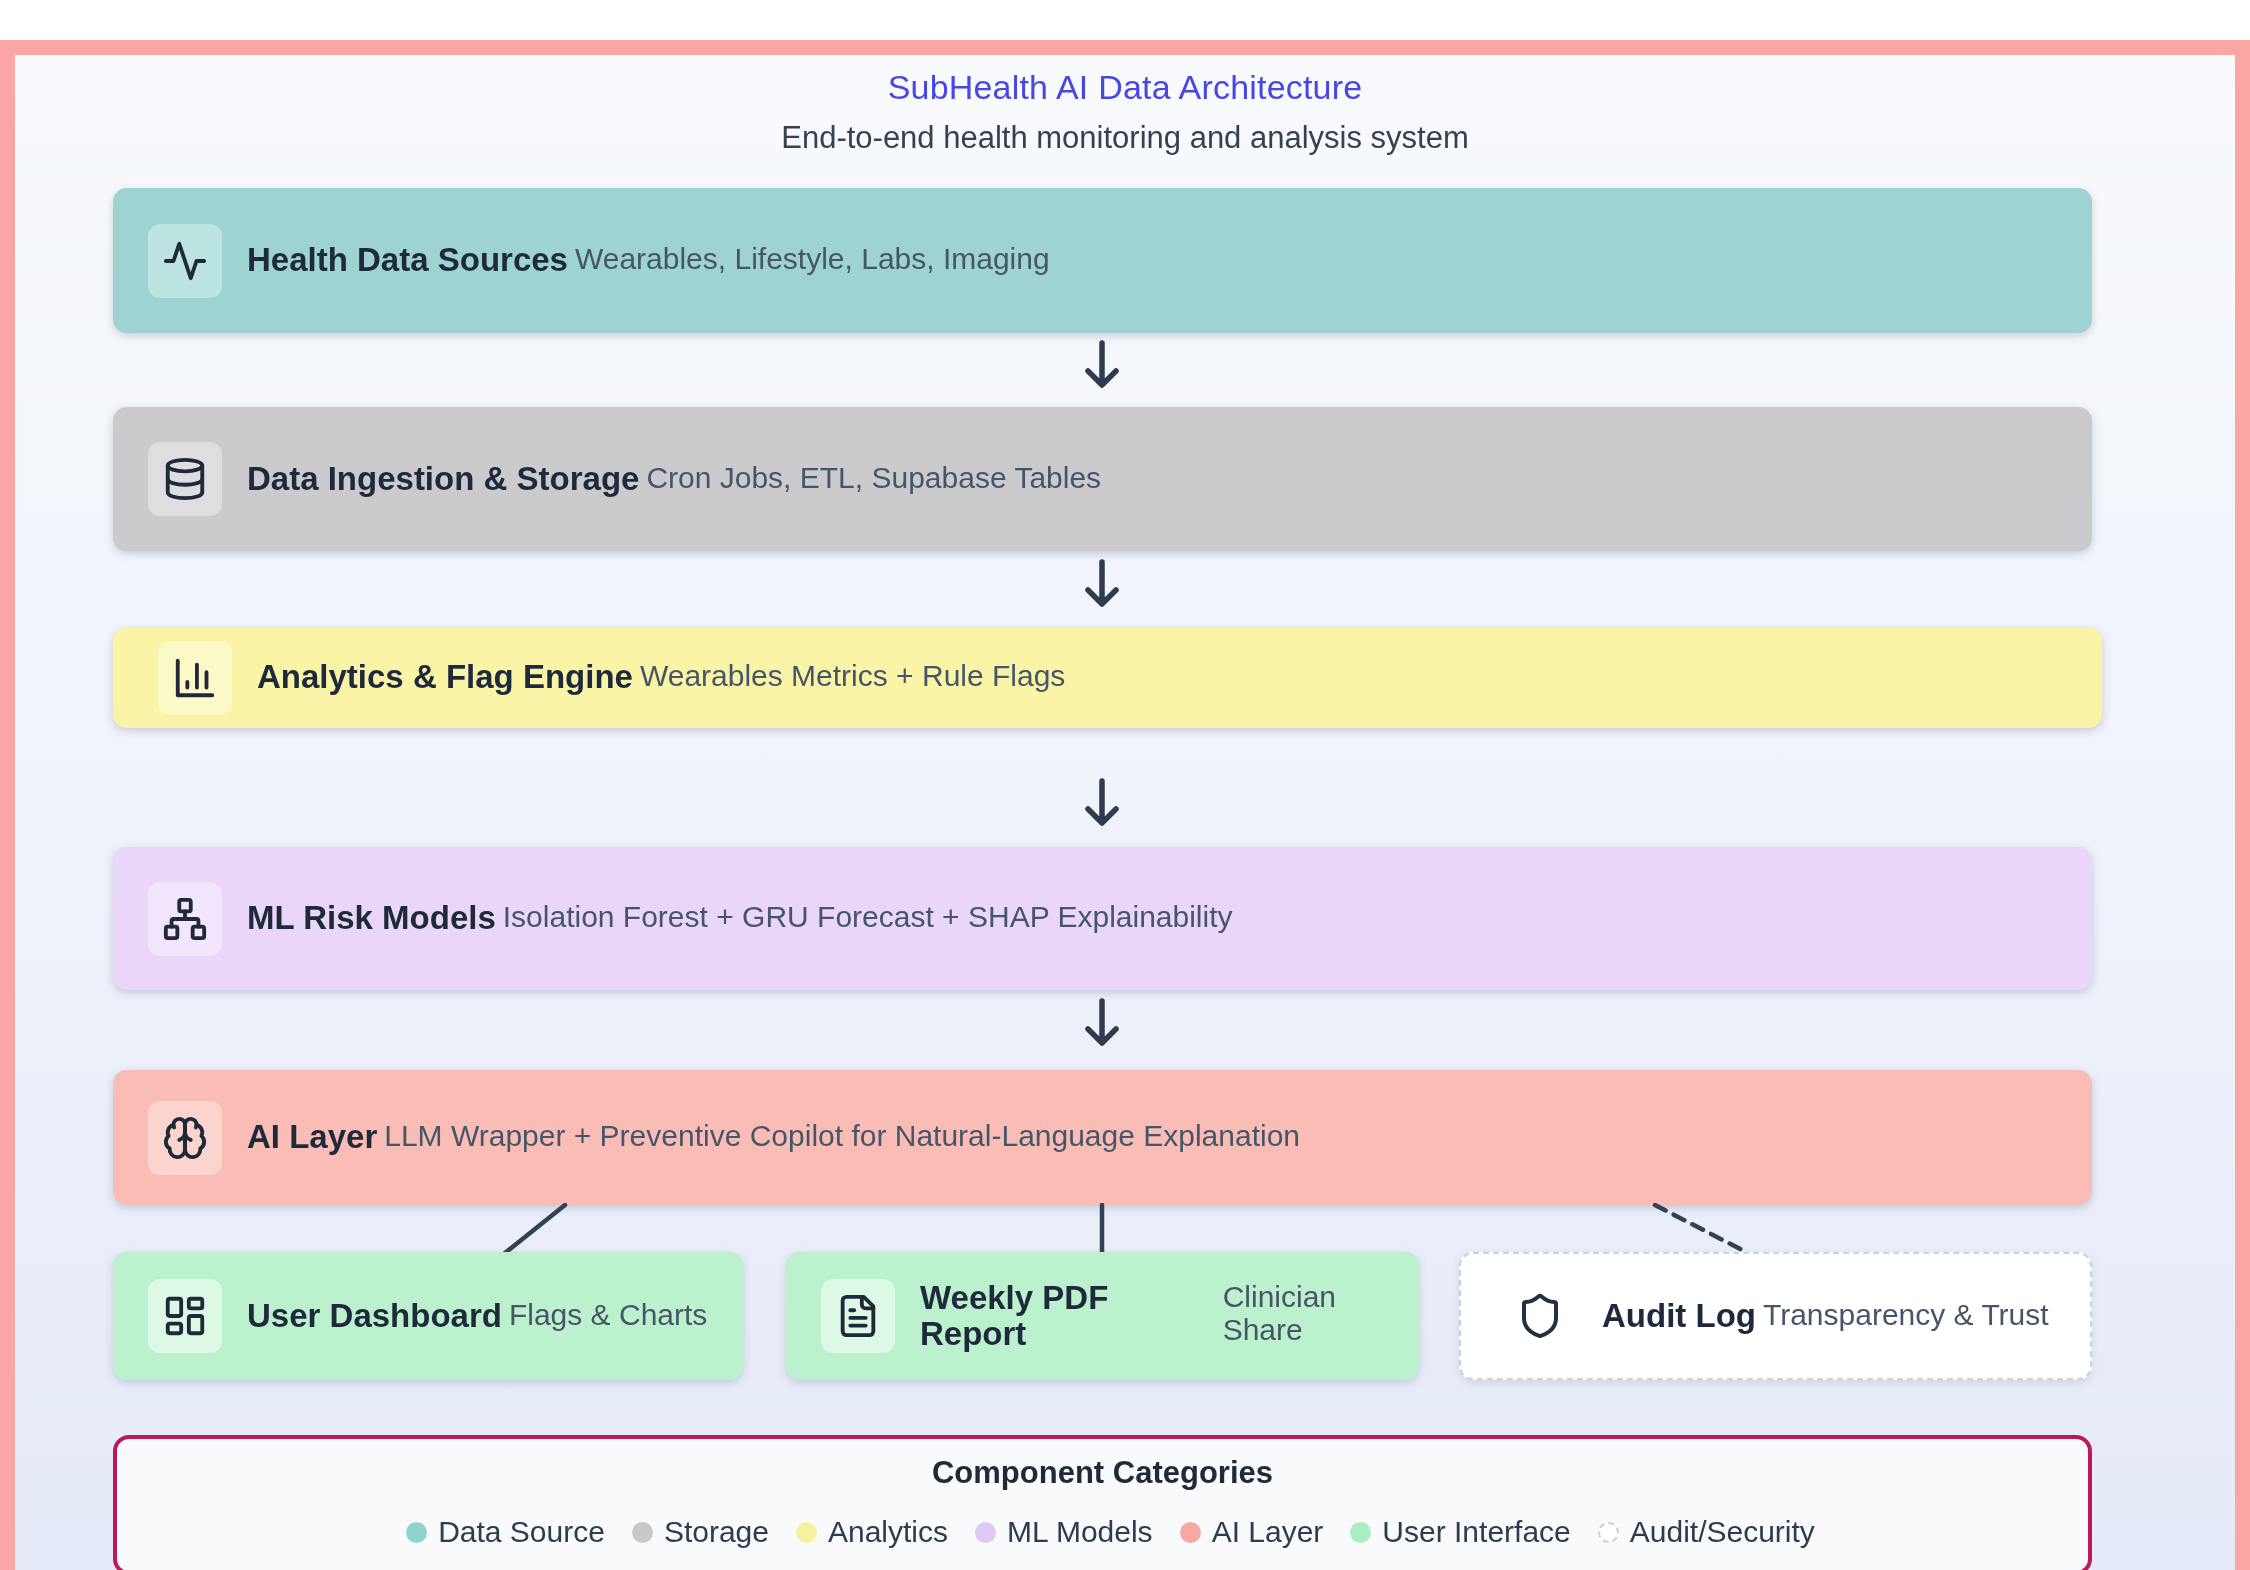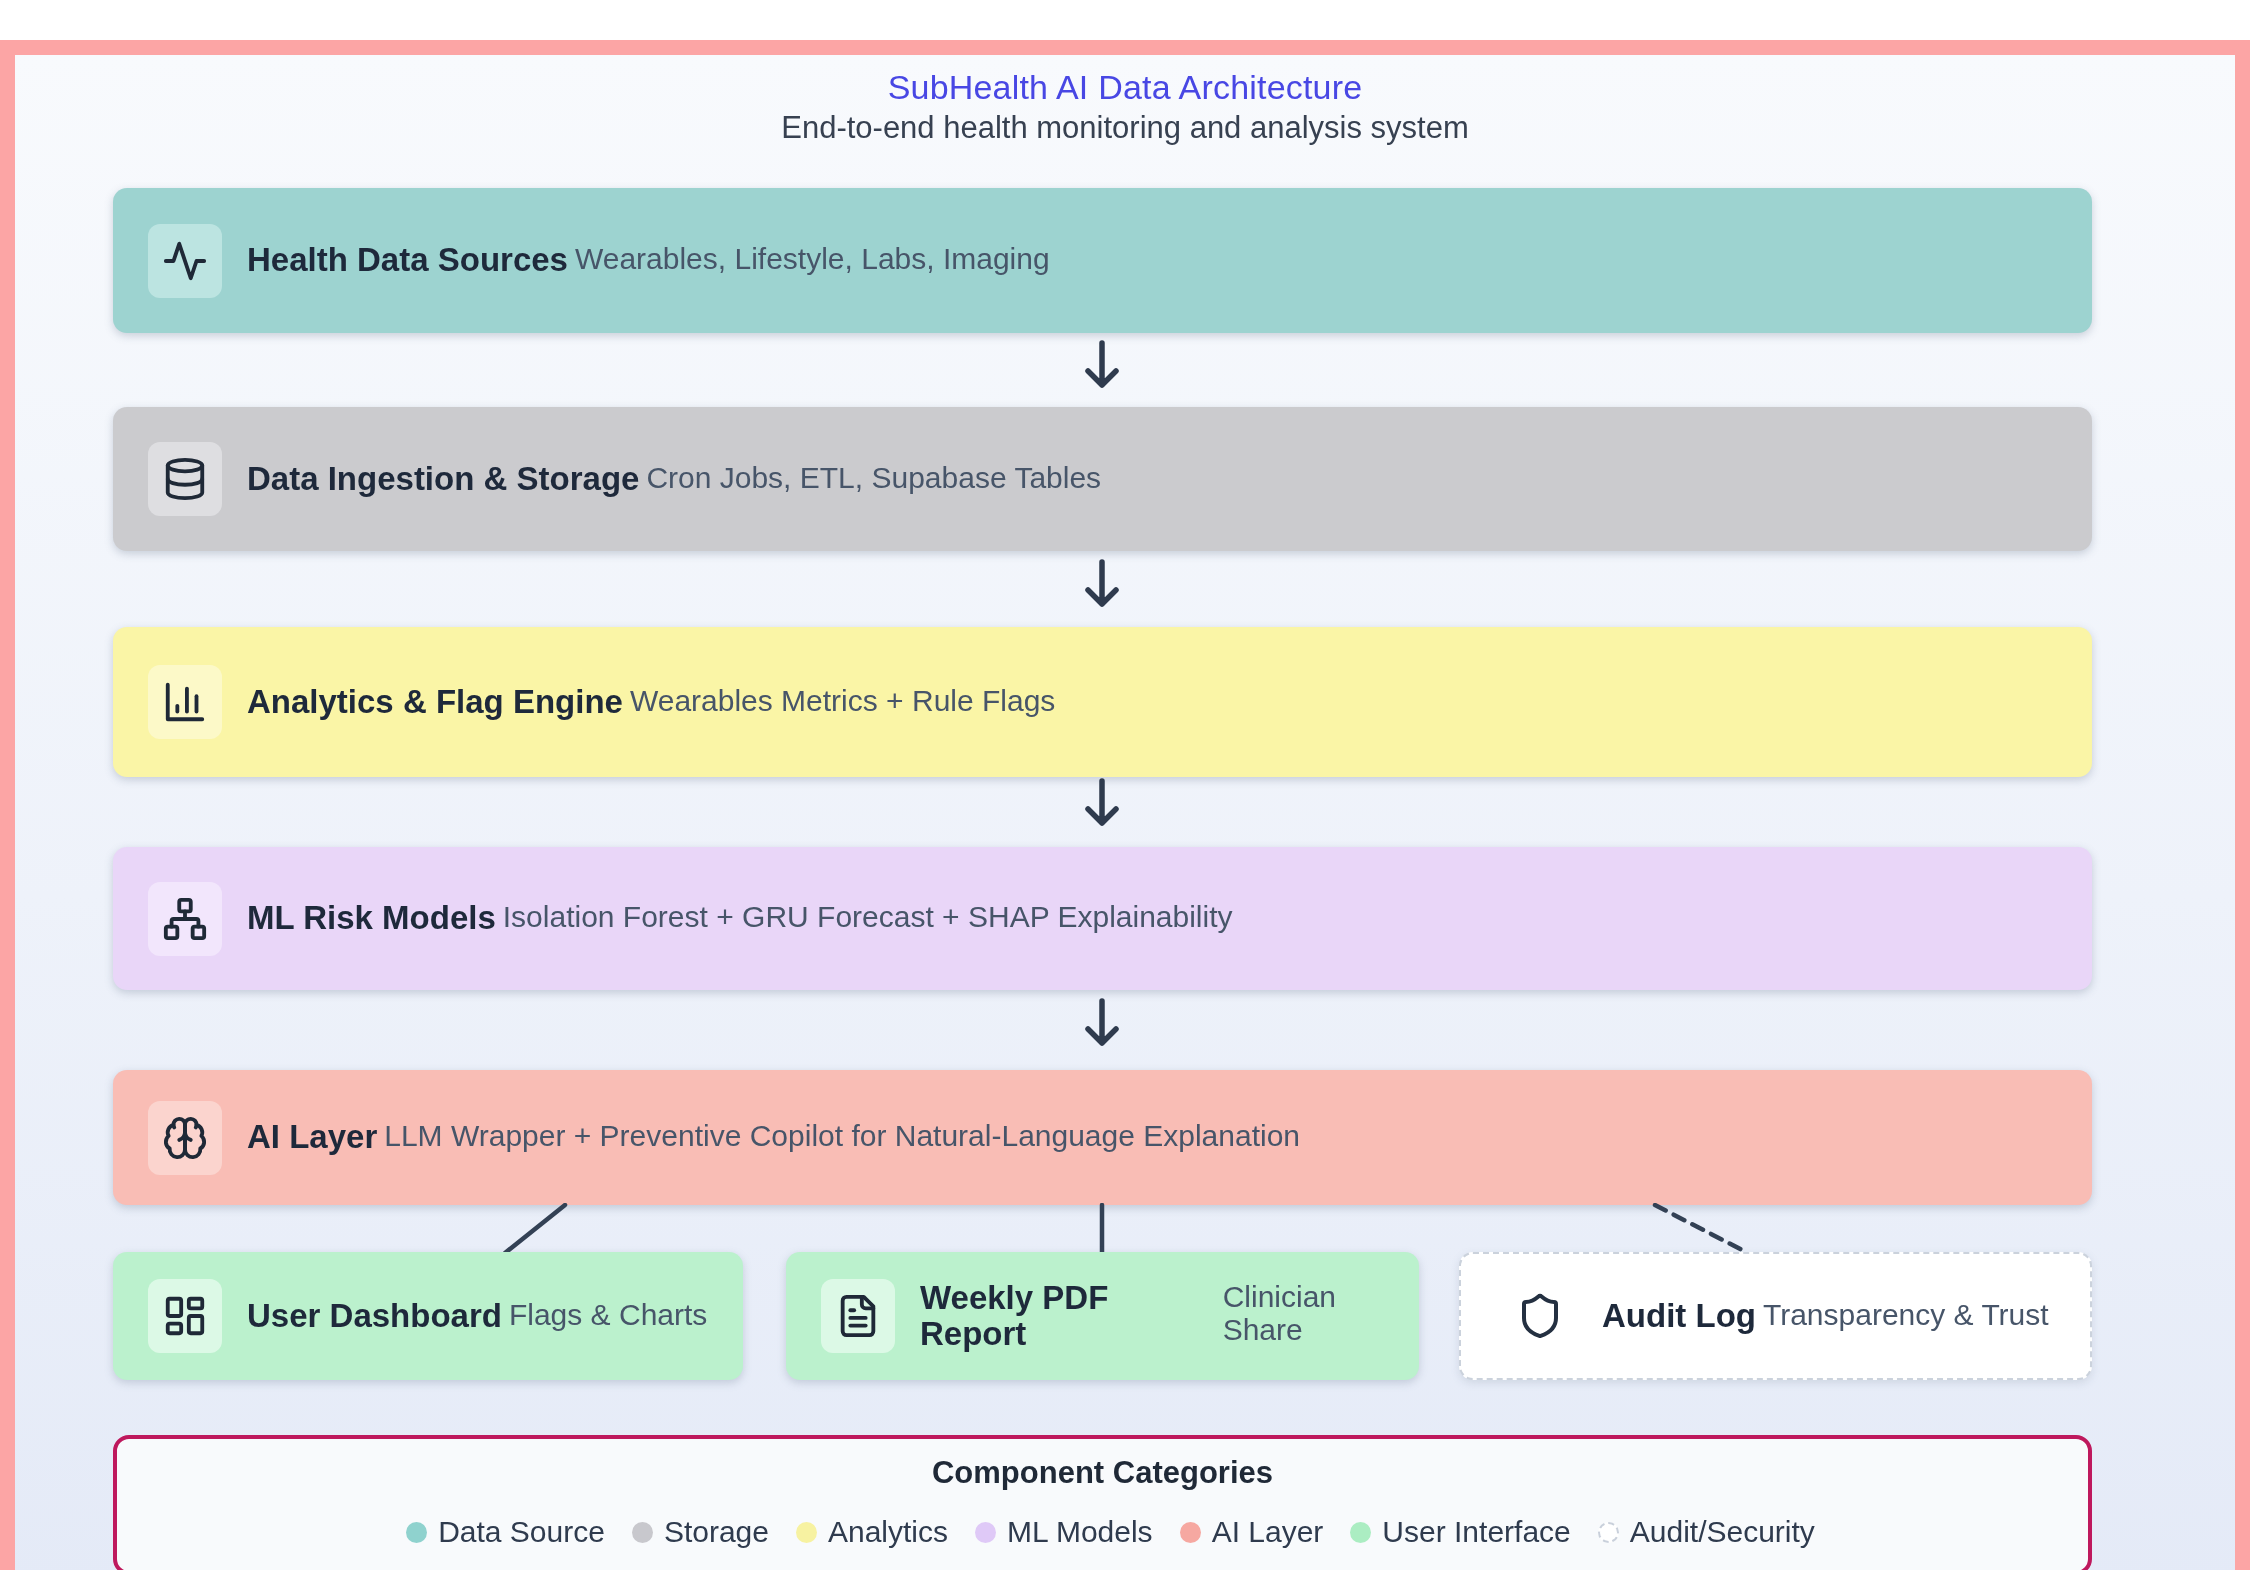--- a/index.html
+++ b/index.html
@@ -1,32 +1,32 @@
 <!DOCTYPE html>
 <html><head>
 <meta charset="utf-8">
 <style>
   html,body{margin:0;padding:0;background:#ffffff;font-family:"Liberation Sans",sans-serif;}
   .canvas{position:relative;width:2250px;height:1570px;background:#fca5a5;overflow:hidden;margin-top:40px;}
   .panel{position:absolute;left:15px;top:15px;width:2220px;height:1530px;
          background:linear-gradient(180deg,#F8FAFD 0%,#EEF2FA 55%,#E4EAF7 100%);}
   .page-title{position:absolute;left:0;right:0;top:28px;text-align:center;
               font-size:34px;font-weight:500;color:#4847E4;letter-spacing:.2px;}
-  .page-subtitle{position:absolute;left:0;right:0;top:70px;text-align:center;
+  .page-subtitle{position:absolute;left:0;right:0;top:80px;text-align:center;
               font-size:31px;font-weight:400;color:#374151;}
   .box{position:absolute;left:113px;width:1979px;border-radius:14px;
        box-shadow:0 3px 9px rgba(100,116,139,.30);display:flex;align-items:center;}
   .tile{width:74px;height:74px;border-radius:12px;margin-left:35px;flex:0 0 auto;
         display:flex;align-items:center;justify-content:center;color:#1F2937;}
   .txt{margin-left:25px;display:flex;gap:7px;}
   .box-title{font-size:33px;font-weight:600;color:#1E293B;line-height:1.1;}
   .box-sub{font-size:30px;font-weight:400;color:#475569;line-height:1.1;}
   .b0{top:148px;height:145px;background:#9DD3D0;}  .b0 .tile{background:#BCE4E1;}
   .b1{top:367px;height:144px;background:#CBCBCE;}  .b1 .tile{background:#DEDEE1;}
-  .b2{top:587px;height:150px;background:#FAF5A6;}  .b2 .tile{background:#FCF9C8;}
+  .b2{top:587px;height:101px;background:#FAF5A6;padding-left:10px;}  .b2 .tile{background:#FCF9C8;}
   .b3{top:807px;height:143px;background:#E9D6F8;}  .b3 .tile{background:#F2E6FC;}
   .b4{top:1030px;height:135px;background:#F9BDB5;} .b4 .tile{background:#FBD4CE;}
   .arrow{position:absolute;left:1080px;width:44px;height:54px;color:#2F3B4E;}
   .a0{top:299px;} .a1{top:518px;} .a2{top:737px;} .a3{top:957px;}
   .connectors{position:absolute;left:0;top:1163px;width:2250px;height:52px;}
   .outbox{position:absolute;top:1212px;height:128px;border-radius:14px;
           box-shadow:0 3px 9px rgba(100,116,139,.28);display:flex;align-items:center;}
   .o0{left:113px;width:630px;background:#BBF1CD;}  .o0 .tile{background:#DCF9E6;}
   .o1{left:786px;width:633px;background:#BBF1CD;}  .o1 .tile{background:#DCF9E6;}
   .o2{left:1459px;width:633px;background:#FFFFFF;border:2px dashed #CBD2DC;

